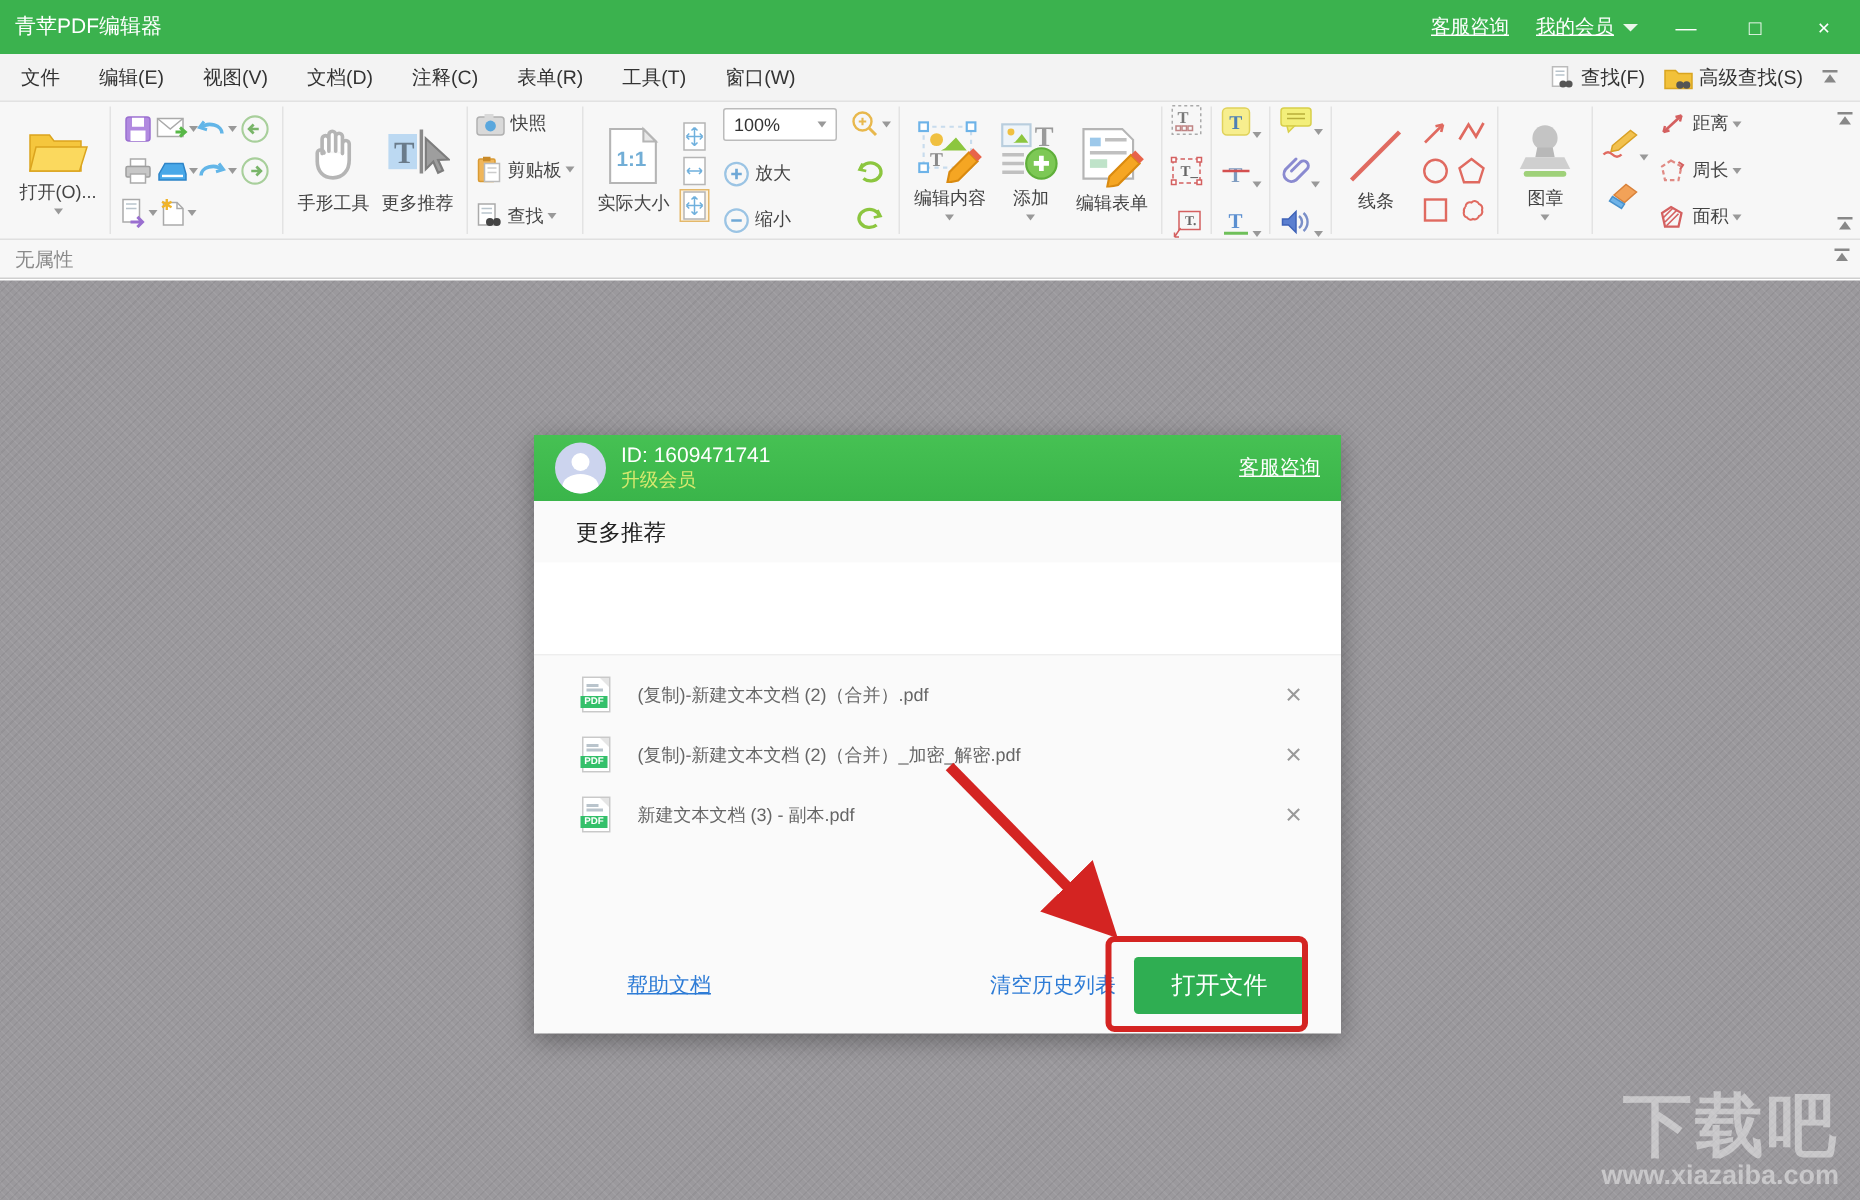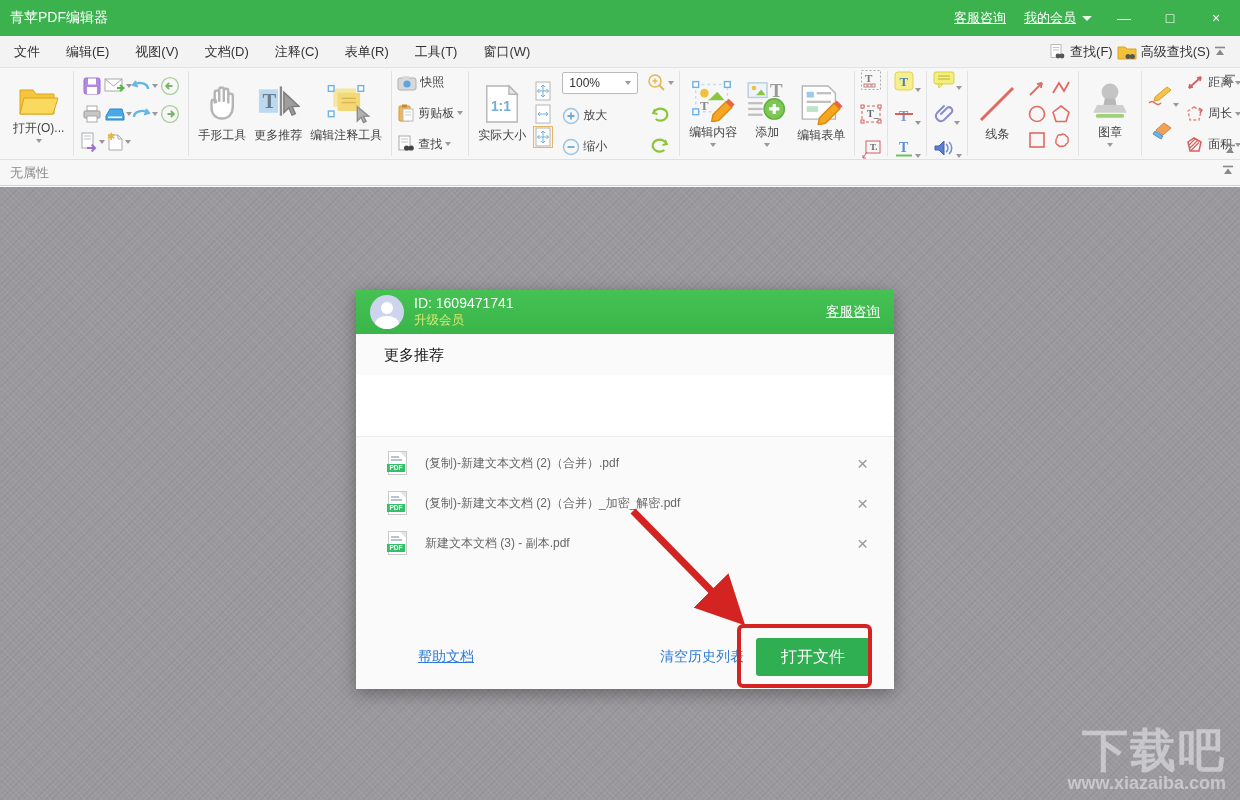--- a/index.html
+++ b/index.html
@@ -11,21 +11,21 @@
   .titlebar .app-title { font-size:14px; }
   .titlebar .tb-right { margin-left:auto; display:flex; align-items:center; gap:18px; }
   .tb-link { color:#fff; text-decoration:underline; font-size:13px; cursor:pointer; }
   .member-wrap { display:flex; align-items:center; gap:6px; cursor:pointer; }
   .chev-down { width:0;height:0;border-left:5px solid transparent;border-right:5px solid transparent;border-top:5px solid #eaf6ea; }
   .winbtn { width:28px; height:22px; display:flex; align-items:center; justify-content:center; color:#fff; font-size:14px; cursor:pointer; }
 
   
   .menubar { height:32px; background:#f3f3f3; border-bottom:1px solid #e2e2e2; display:flex; align-items:center; padding:0 14px; gap:26px; }
   .menu-item { font-size:13px; color:#333; cursor:pointer; }
-  .menubar-right { margin-left:auto; display:flex; align-items:center; gap:4px; }
+  .menubar-right { margin-left:auto; display:flex; align-items:center; gap:12px; }
   .mb-find { display:flex; align-items:center; gap:4px; cursor:pointer; }
   .collapse-ic { display:inline-block; }
 
   
   .toolbar { height:92px; background:#f7f7f7; border-bottom:1px solid #e0e0e0; display:flex; align-items:stretch; padding:3px 4px; overflow:hidden; position:relative; }
   .tgroup { display:flex; align-items:center; padding:0 5px; border-right:1px solid #e3e3e3; flex:none; }
   .tgroup:last-child { border-right:none; }
   .vstack { display:flex; flex-direction:column; justify-content:center; gap:13px; }
   .bigbtn { display:flex; flex-direction:column; align-items:center; justify-content:center; gap:2px; cursor:pointer; padding:0 4px; }
   .bigbtn .lbl { font-size:12px; color:#444; white-space:nowrap; }
@@ -241,33 +241,20 @@
       <span class="lbl">手形工具</span>
     </div>
     <div class="bigbtn">
       <svg class="ic" width="44" height="42" viewBox="0 0 30 28">
           <rect x="2" y="4" width="13" height="16" fill="#bcd9f2"></rect>
           <text x="4.5" y="17" font-size="14" font-weight="bold" fill="#6a7b8a" font-family="serif">T</text>
           <line x1="17" y1="2" x2="17" y2="22" stroke="#8a8a8a" stroke-width="1.6"></line>
           <path d="M19 6 v14 l3.4-3.4 2.2 5 2.2-1 -2.2-4.8 4.8-.2 z" fill="#9e9e9e" stroke="#7d7d7d"></path>
         </svg>
       <span class="lbl">更多推荐</span>
-    </div>
-    <div class="bigbtn">
-      <svg class="ic" width="48" height="42" viewBox="0 0 34 28">
-          <rect x="8" y="3" width="16" height="13" fill="#f6e6a2"></rect>
-          <rect x="11" y="6" width="16" height="13" fill="#f3d878"></rect>
-          <line x1="14" y1="10" x2="24" y2="10" stroke="#d8b84e"></line>
-          <line x1="14" y1="13" x2="24" y2="13" stroke="#d8b84e"></line>
-          <rect x="4.5" y="1" width="4" height="4" fill="#fff" stroke="#6db3e8"></rect>
-          <rect x="25.5" y="1" width="4" height="4" fill="#fff" stroke="#6db3e8"></rect>
-          <rect x="4.5" y="19" width="4" height="4" fill="#fff" stroke="#6db3e8"></rect>
-          <path d="M25 16 v10 l2.6-2.6 1.8 3.8 1.8-.8 -1.8-3.7 3.6-.2 z" fill="#b0b0b0" stroke="#8d8d8d"></path>
-        </svg>
-      <span class="lbl">编辑注释工具</span>
     </div>
   </div>
 
   <div class="tgroup">
     <div class="vstack">
       <span class="rowbtn">
         <svg class="ic" width="20" height="16" viewBox="0 0 20 16">
             <rect x="1" y="3" width="18" height="12" rx="2" fill="#d9d9d9" stroke="#b0b0b0"></rect>
             <rect x="6" y="1" width="6" height="3" fill="#d9d9d9"></rect>
             <circle cx="10" cy="9" r="3.6" fill="#5aa7dd"></circle>

